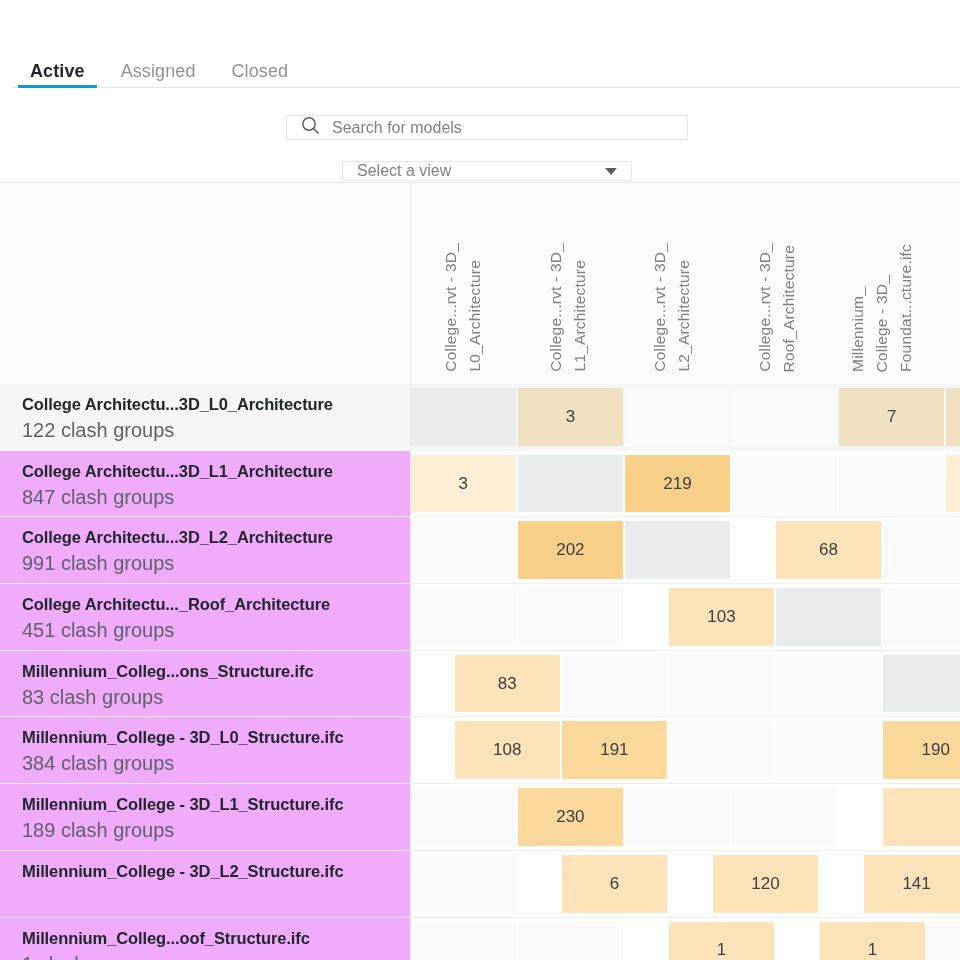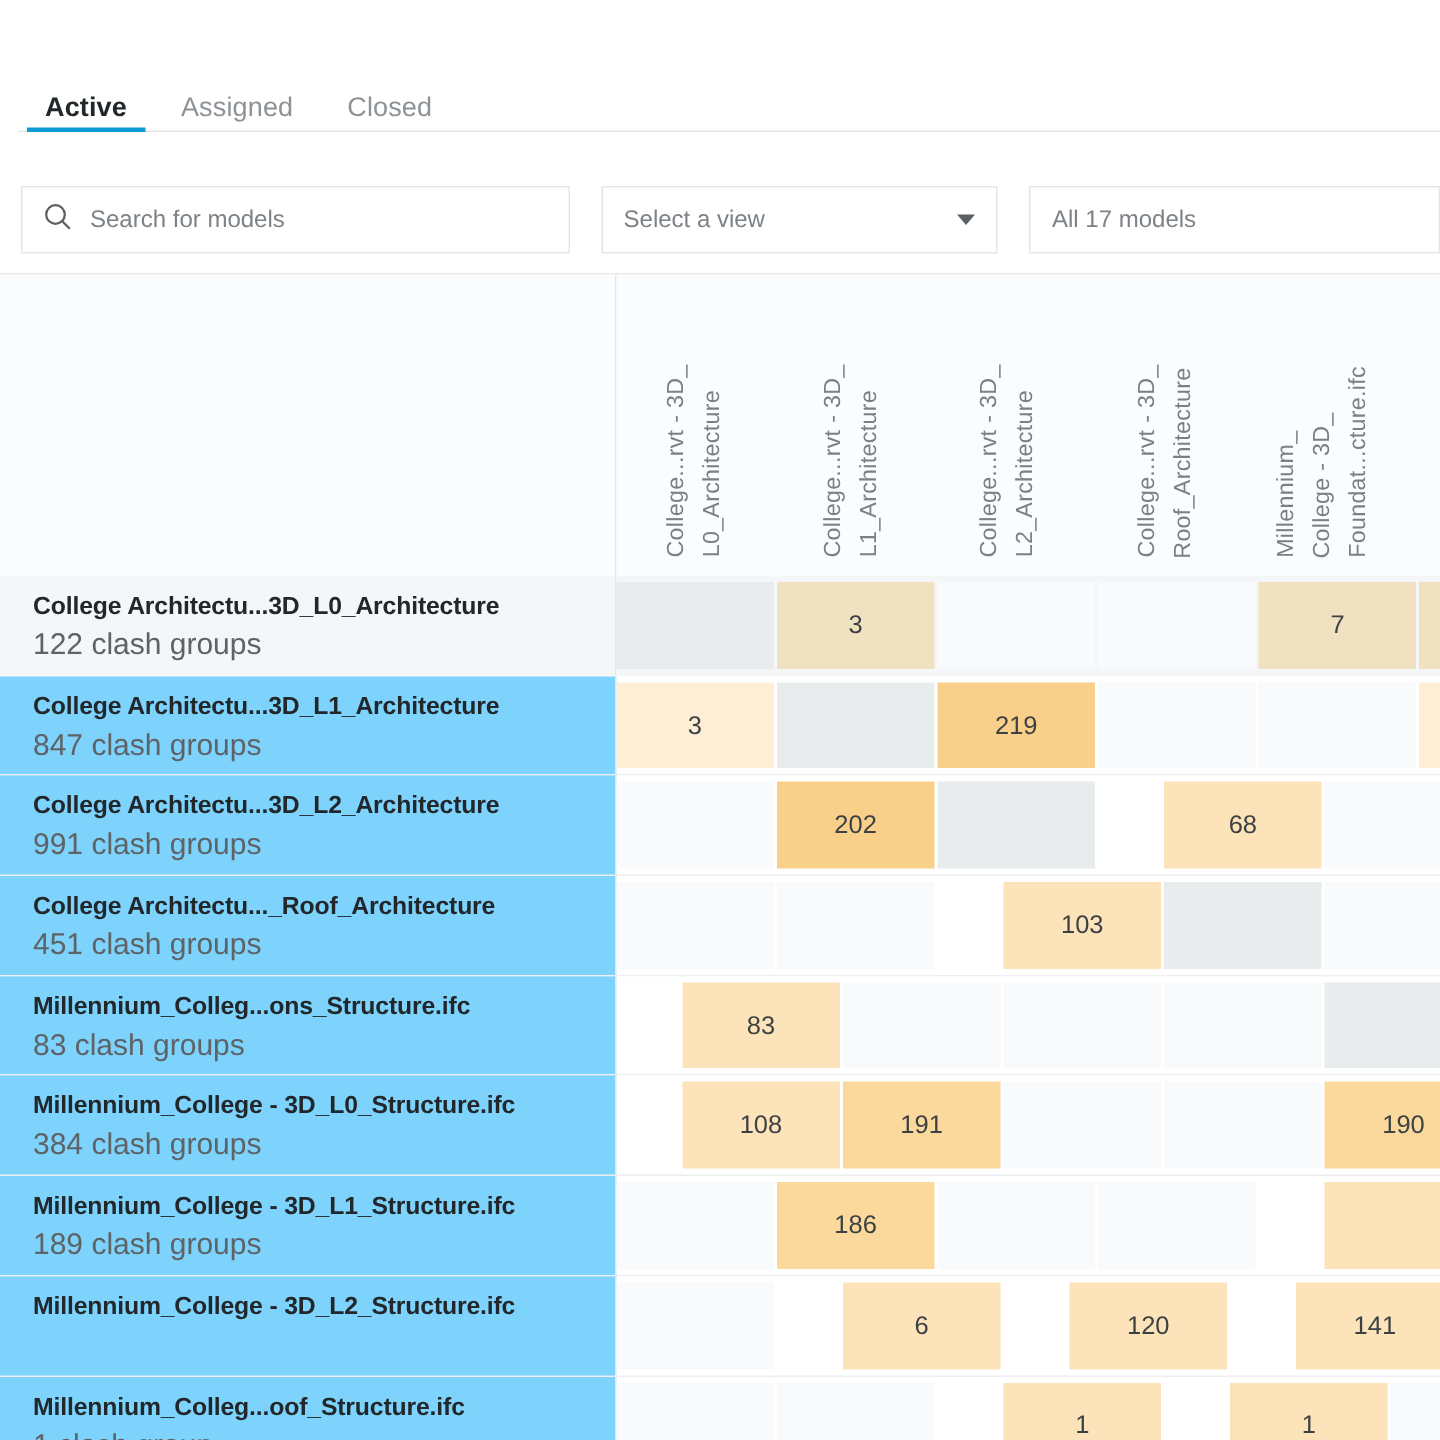--- a/index.html
+++ b/index.html
@@ -50,20 +50,21 @@
     z-index: 2;
   }
 
   
   .toolbar {
     display: flex;
     align-items: center;
     gap: 21px;
     padding: 27px 0 0 14px;
     height: 90px;
+    flex-direction: column;
   }
   .field {
     height: 45px;
     border: 1px solid #e4e6e8;
     background: #fff;
     display: flex;
     align-items: center;
     padding: 0 14px;
     font-size: 16px;
     color: #7d8287;
@@ -133,21 +134,21 @@
     white-space: nowrap;
     padding: 0 3px;
   }
 
   .rowlabel {
     width: 411px;
     flex: none;
     border-right: 1px solid #e4e6e8;
     border-bottom: 1px solid #eceef0;
     padding: 11px 0 0 22px;
-    background: #7dd3fc;
+    background: #f0abfc;
   }
   .rowlabel.hl { background: #f4f6f7; border-bottom-color: #f4f6f7; }
   .rowlabel .title {
     font-size: 16.5px;
     font-weight: bold;
     color: #21272a;
     letter-spacing: -.1px;
     white-space: nowrap;
   }
   .rowlabel .sub {
@@ -345,21 +346,21 @@
           <div class="cell self"></div>
         </div>
       </div>
       <div class="mrow">
         <div class="rowlabel">
           <div class="title">Millennium_College - 3D_L1_Structure.ifc</div>
           <div class="sub">189 clash groups</div>
         </div>
         <div class="cells">
           <div class="cell empty"></div>
-          <div class="cell v3">186</div>
+          <div class="cell v3">230</div>
           <div class="cell empty"></div>
           <div class="cell empty"></div>
           <div class="cell v2"></div>
         </div>
       </div>
       <div class="mrow">
         <div class="rowlabel">
           <div class="title">Millennium_College - 3D_L2_Structure.ifc</div>
         </div>
         <div class="cells">

